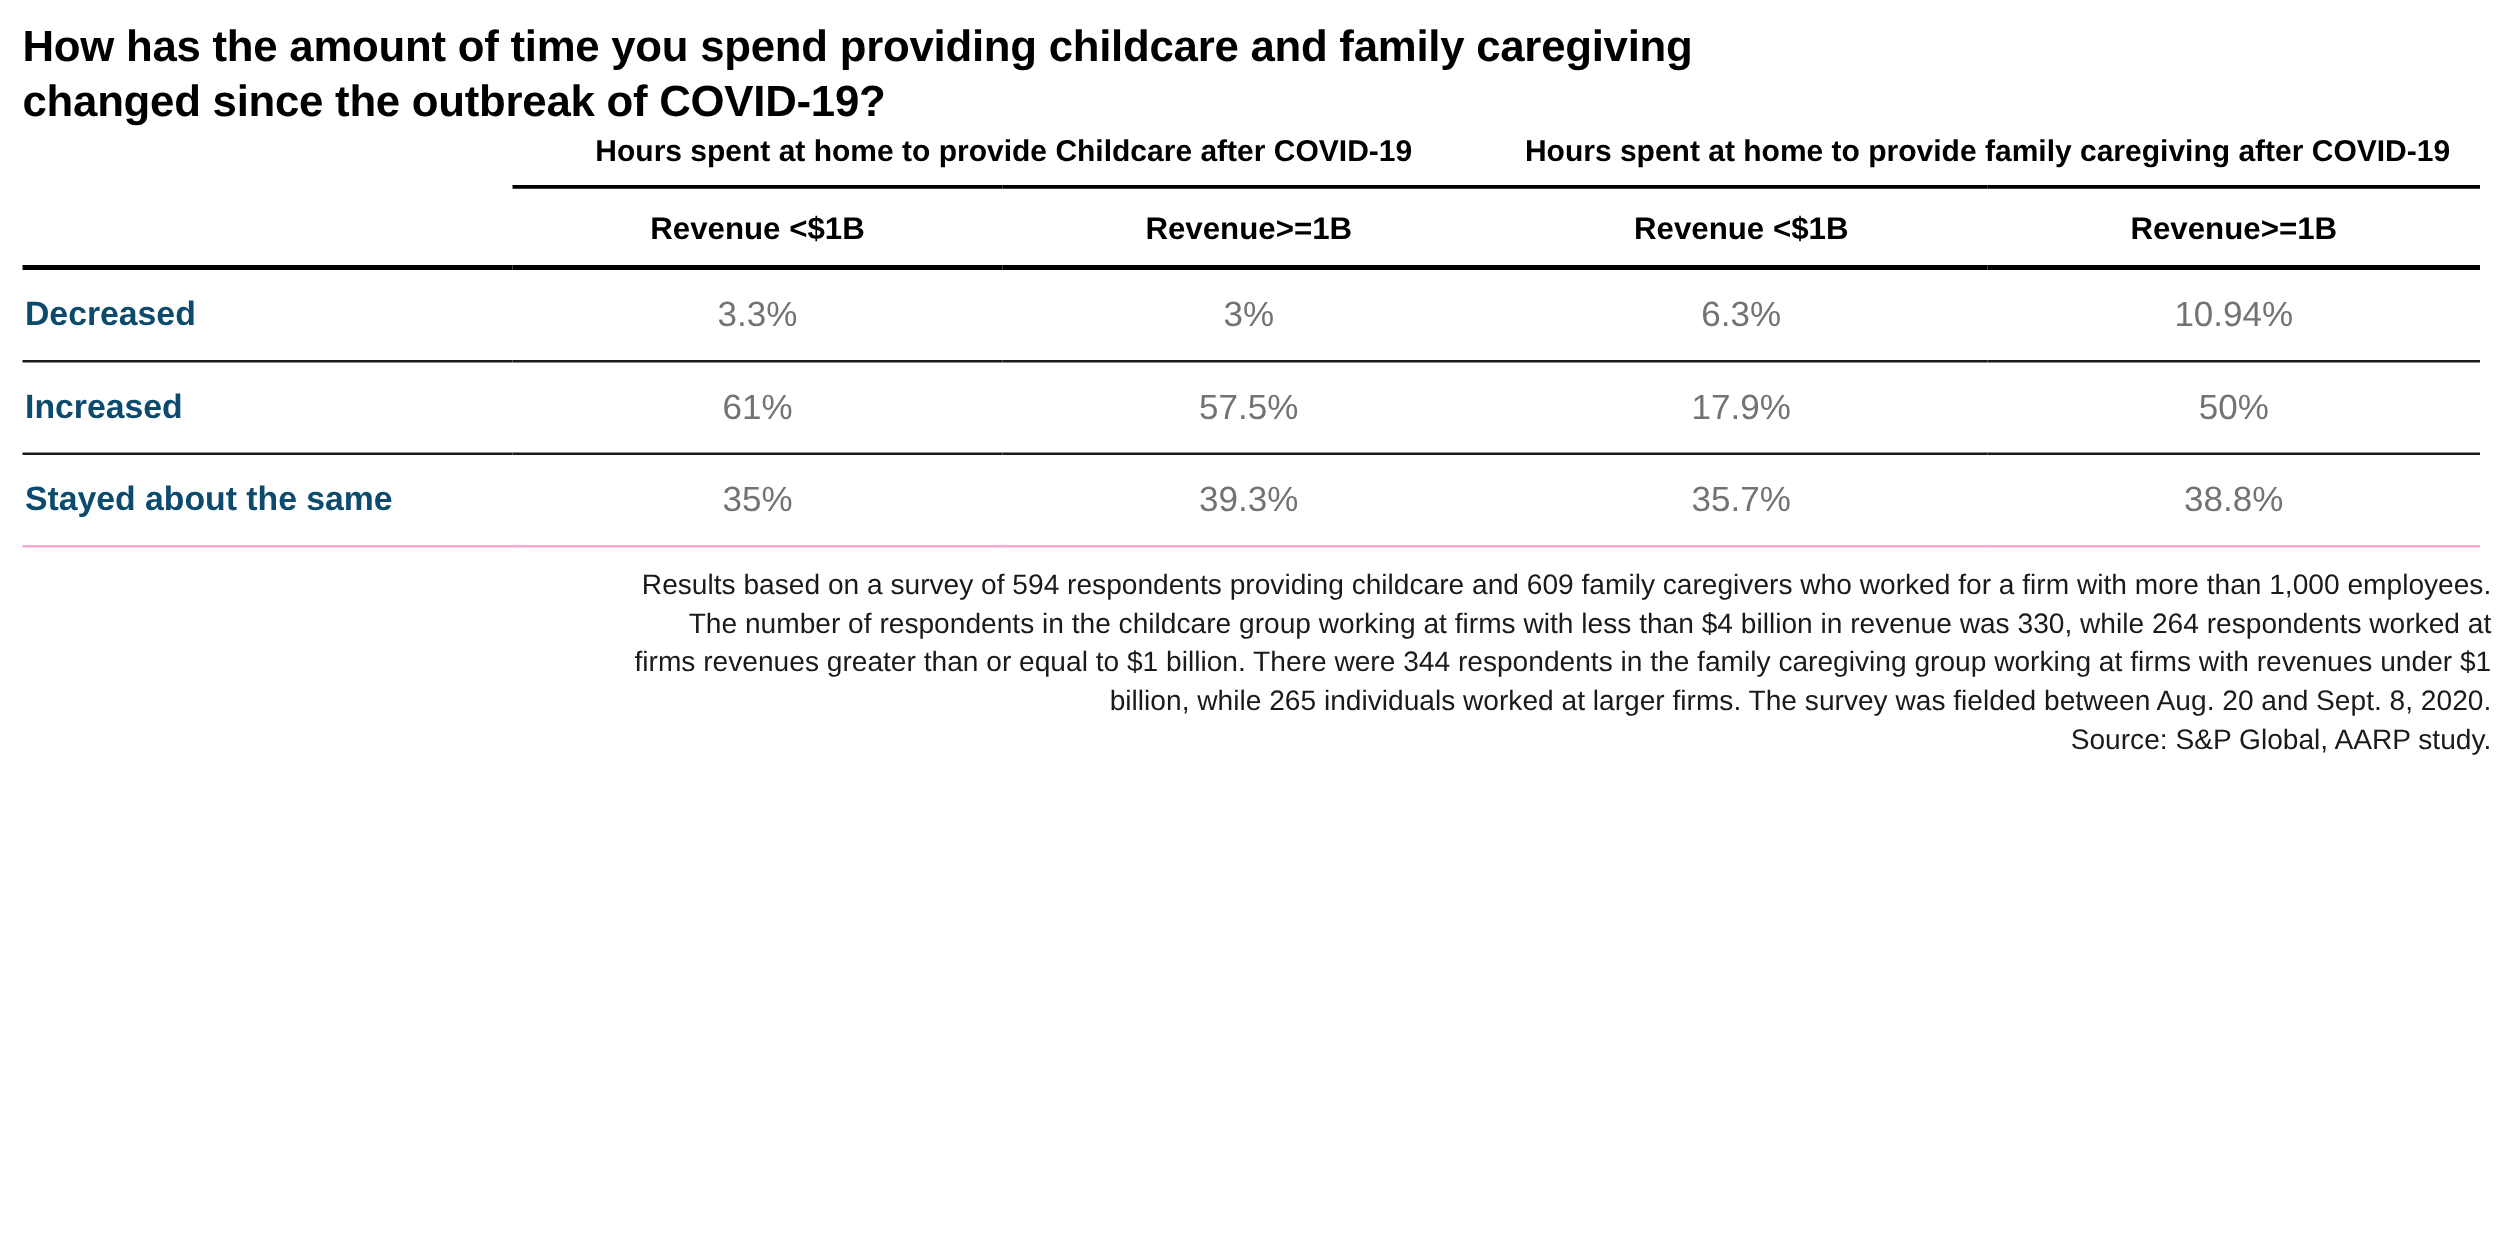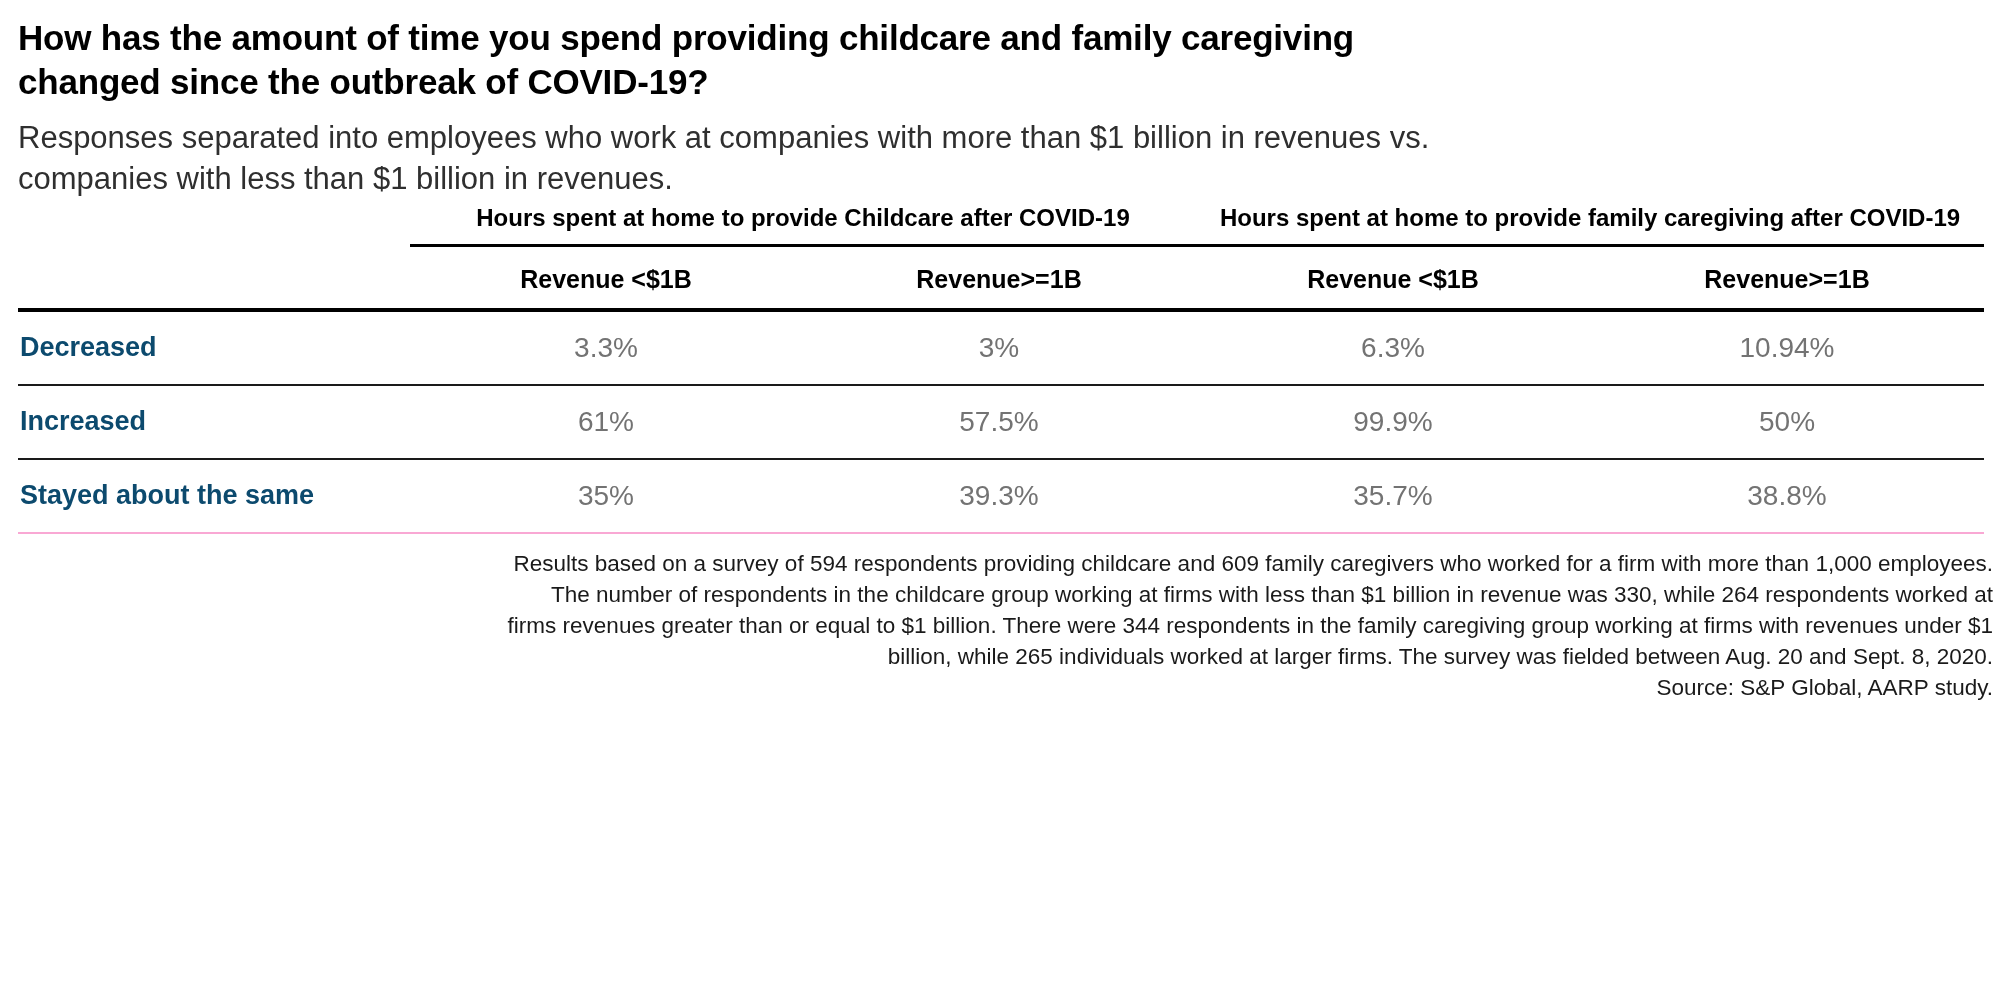--- a/index.html
+++ b/index.html
@@ -112,21 +112,20 @@
     line-height: 1.38;
     color: #1a1a1a;
   }
 </style>
 </head>
 <body>
 
 <div class="page">
 
   <div class="title">How has the amount of time you spend providing childcare and family caregiving changed since the outbreak of COVID-19?</div>
-  <div class="subtitle">Responses separated into employees who work at companies with more than $1 billion in revenues vs. companies with less than $1 billion in revenues.</div>
 
   <table class="data">
     <colgroup>
       <col class="c0">
         <col class="c1">
         <col class="c2">
         <col class="c3">
         <col class="c4">
     </colgroup>
     <thead>
@@ -148,34 +147,34 @@
         <td class="rowlabel">Decreased</td>
         <td>3.3%</td>
         <td>3%</td>
         <td>6.3%</td>
         <td>10.94%</td>
       </tr>
       <tr>
         <td class="rowlabel">Increased</td>
         <td>61%</td>
         <td>57.5%</td>
-        <td>99.9%</td>
+        <td>17.9%</td>
         <td>50%</td>
       </tr>
       <tr>
         <td class="rowlabel">Stayed about the same</td>
         <td>35%</td>
         <td>39.3%</td>
         <td>35.7%</td>
         <td>38.8%</td>
       </tr>
     </tbody>
   </table>
 
   <div class="footnote">
     <span class="line">Results based on a survey of 594 respondents providing childcare and 609 family caregivers who worked for a firm with more than 1,000 employees.</span>
-    <span class="line">The number of respondents in the childcare group working at firms with less than $1 billion in revenue was 330, while 264 respondents worked at</span>
+    <span class="line">The number of respondents in the childcare group working at firms with less than $4 billion in revenue was 330, while 264 respondents worked at</span>
     <span class="line">firms revenues greater than or equal to $1 billion. There were 344 respondents in the family caregiving group working at firms with revenues under $1</span>
     <span class="line">billion, while 265 individuals worked at larger firms. The survey was fielded between Aug. 20 and Sept. 8, 2020.</span>
     <span class="line source">Source: S&amp;P Global, AARP study.</span>
   </div>
 
 </div>
 
 </body></html>

